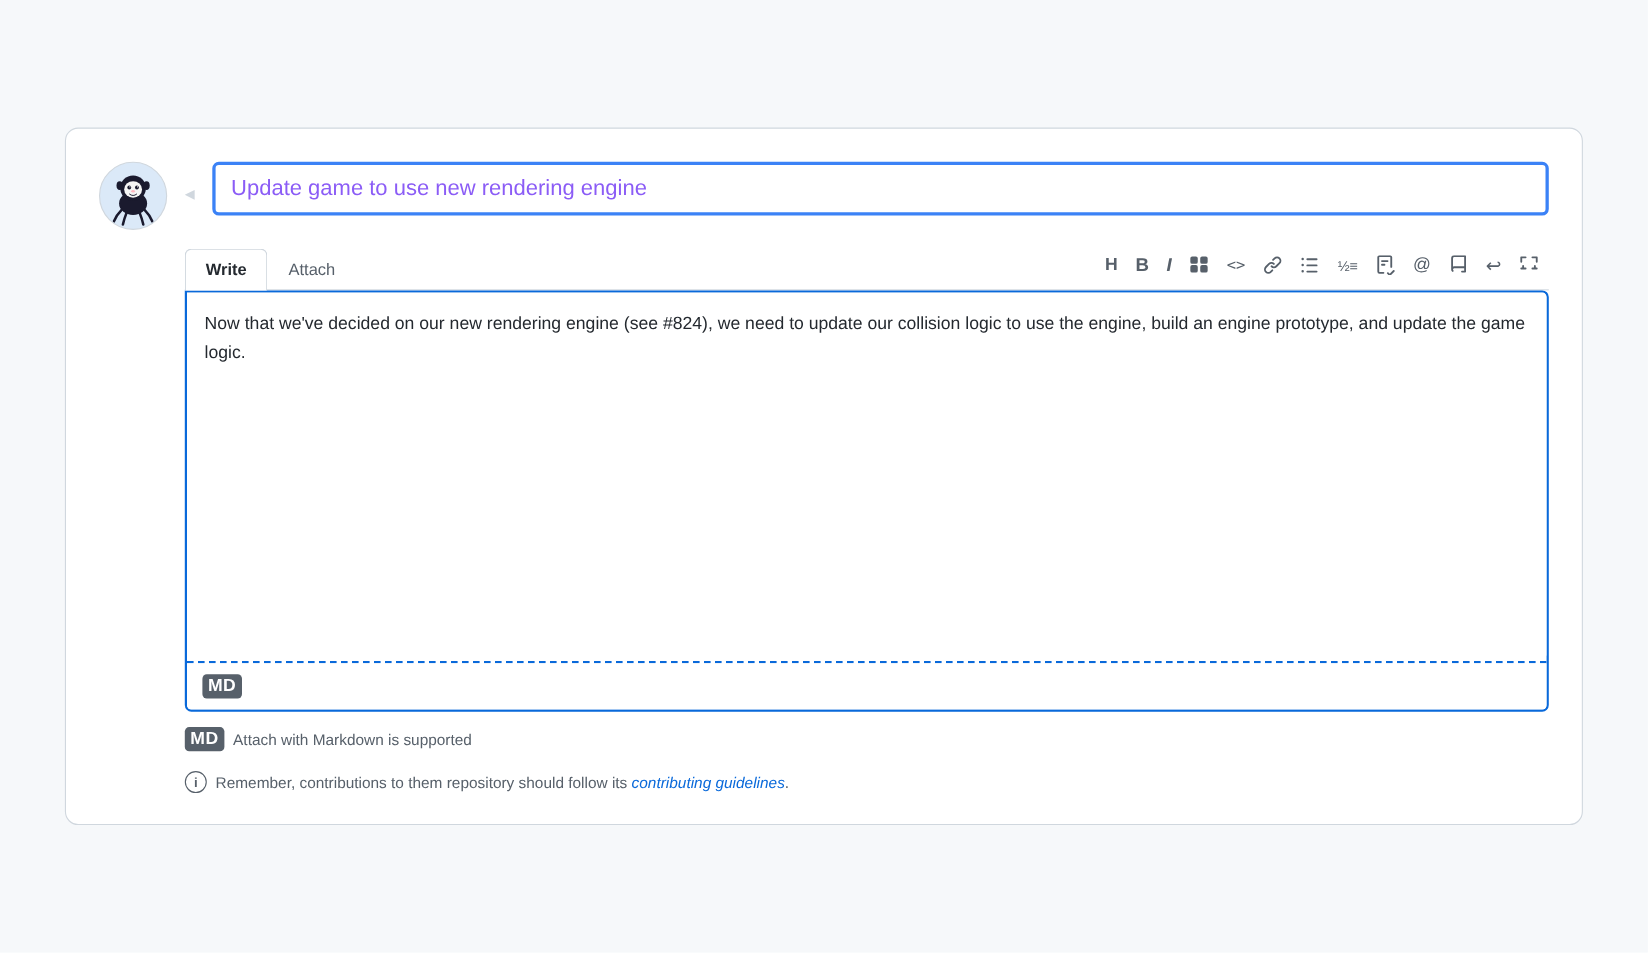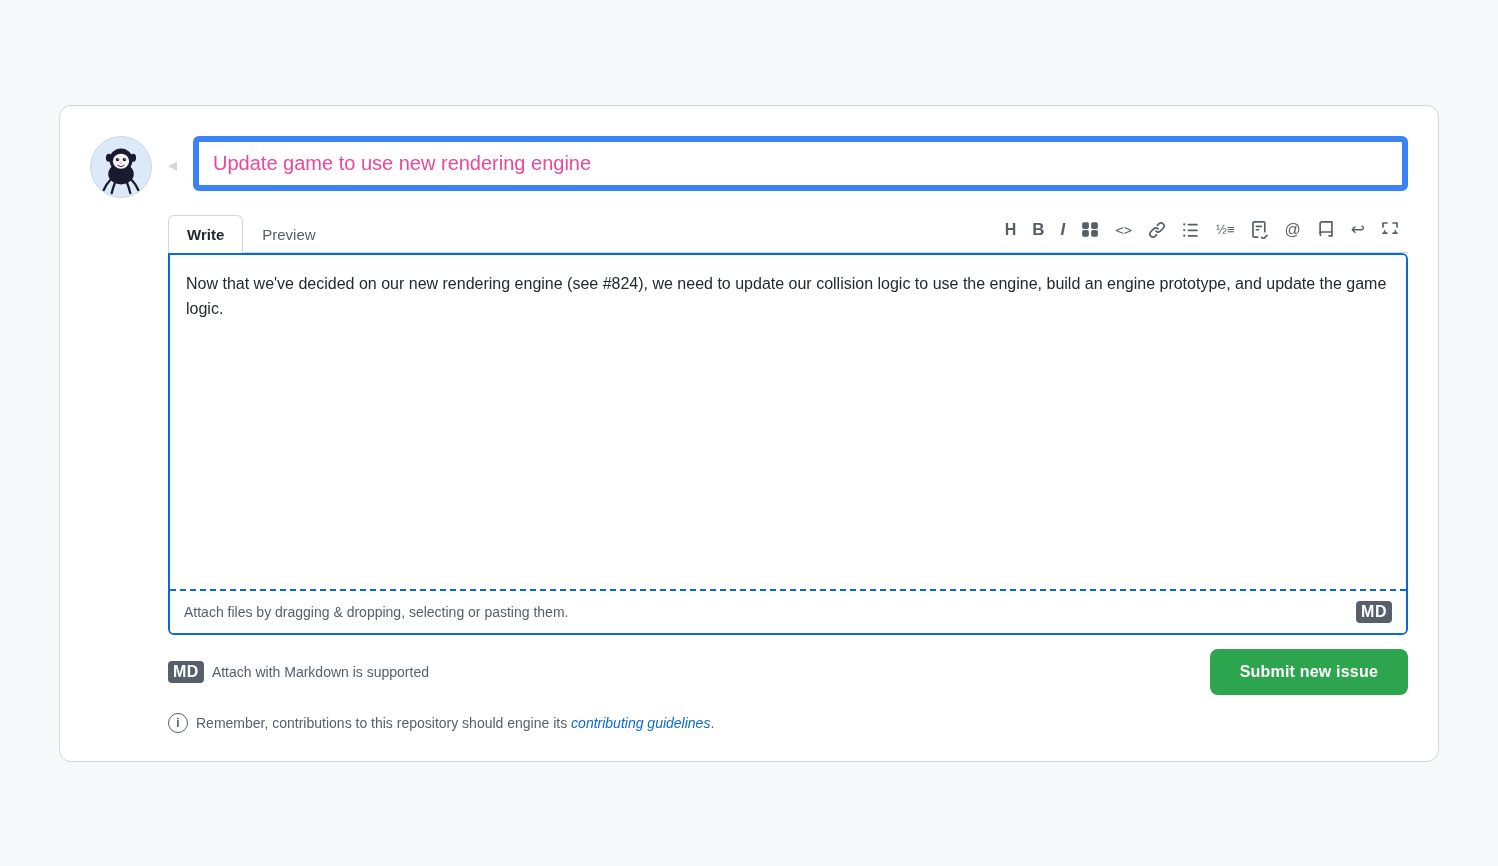--- a/index.html
+++ b/index.html
@@ -45,25 +45,25 @@
       height: 58px;
     }
     .caret {
       margin-top: 18px;
       color: #d0d7de;
       font-size: 18px;
       flex-shrink: 0;
     }
     .title-input {
       flex: 1;
-      border: 6px solid #3b82f6;
+      border: 3px solid #3b82f6;
       border-radius: 6px;
       padding: 10px 14px;
       font-size: 20px;
-      color: #ec4899;
+      color: #8b5cf6;
       outline: none;
       background: #fff;
     }
     .editor-area {
       margin-left: 78px;
     }
     .tabs-toolbar {
       display: flex;
       align-items: center;
       border-bottom: 1px solid #d0d7de;
@@ -240,21 +240,21 @@
       </svg>
     </div>
     <div class="caret">◂</div>
     <input class="title-input" type="text" value="Update game to use new rendering engine" style="">
   </div>
 
   <div class="editor-area">
 
     <div class="tabs-toolbar">
       <div class="tab active">Write</div>
-      <div class="tab">Preview</div>
+      <div class="tab">Attach</div>
       <div class="toolbar-icons">
         <span class="toolbar-icon" title="Heading" style="font-weight:700;font-size:16px;">H</span>
         <span class="toolbar-icon" title="Bold" style="font-weight:900;font-size:17px;">B</span>
         <span class="toolbar-icon" title="Italic" style="font-style:italic;font-weight:600;font-size:17px;">I</span>
         <span class="toolbar-icon" title="Quote">
           <svg width="18" height="18" viewBox="0 0 16 16" fill="currentColor">
               <path d="M1 2.5A1.5 1.5 0 0 1 2.5 1h3A1.5 1.5 0 0 1 7 2.5v3A1.5 1.5 0 0 1 5.5 7H4v1h1.5A1.5 1.5 0 0 1 7 9.5v3A1.5 1.5 0 0 1 5.5 14h-3A1.5 1.5 0 0 1 1 12.5v-3A1.5 1.5 0 0 1 2.5 8H4V7H2.5A1.5 1.5 0 0 1 1 5.5v-3zm8 0A1.5 1.5 0 0 1 10.5 1h3A1.5 1.5 0 0 1 15 2.5v3A1.5 1.5 0 0 1 13.5 7H12v1h1.5A1.5 1.5 0 0 1 15 9.5v3A1.5 1.5 0 0 1 13.5 14h-3A1.5 1.5 0 0 1 9 12.5v-3A1.5 1.5 0 0 1 10.5 8H12V7h-1.5A1.5 1.5 0 0 1 9 5.5v-3z"></path>
             </svg>
         </span>
         <span class="toolbar-icon" title="Code" style="font-size:14px;font-family:monospace;">&lt;&gt;</span>
@@ -286,33 +286,31 @@
               <path d="M1.75 1h3.5a.75.75 0 0 1 0 1.5H2.5v2.75a.75.75 0 0 1-1.5 0v-3.5C1 1.336 1.336 1 1.75 1Zm9 0h3.5c.414 0 .75.336.75.75v3.5a.75.75 0 0 1-1.5 0V2.5h-2.75a.75.75 0 0 1 0-1.5ZM1 10.75a.75.75 0 0 1 .75-.75h.75v-1.25a.75.75 0 0 1 1.5 0V10h1.25a.75.75 0 0 1 0 1.5h-3.5A.75.75 0 0 1 1 10.75Zm9 0a.75.75 0 0 1 .75-.75H12V8.75a.75.75 0 0 1 1.5 0V10h.75a.75.75 0 0 1 0 1.5h-3.5a.75.75 0 0 1-.75-.75Z"></path>
             </svg>
         </span>
       </div>
     </div>
 
     <div class="editor-wrapper">
       <textarea class="editor-textarea" style="">Now that we've decided on our new rendering engine (see #824), we need to update our collision logic to use the engine, build an engine prototype, and update the game logic.</textarea>
       <div class="attach-divider"></div>
       <div class="attach-bar">
-        <span class="attach-text">Attach files by dragging &amp; dropping, selecting or pasting them.</span>
         <span class="md-badge">MD</span>
       </div>
     </div>
 
     <div class="footer-row">
       <div class="footer-left">
         <span class="md-badge">MD</span>
         <span>Attach with Markdown is supported</span>
       </div>
-      <button class="submit-btn">Submit new issue</button>
     </div>
 
     <div class="bottom-note">
       <span class="info-icon">i</span>
       <span>
-        <span>Remember, contributions to this repository should engine its </span><a href="#" class="contributing-link">contributing guidelines</a><span>.</span>
+        <span>Remember, contributions to them repository should follow its </span><a href="#" class="contributing-link">contributing guidelines</a><span>.</span>
       </span>
     </div>
   </div>
 </div>
 
 </body></html>

